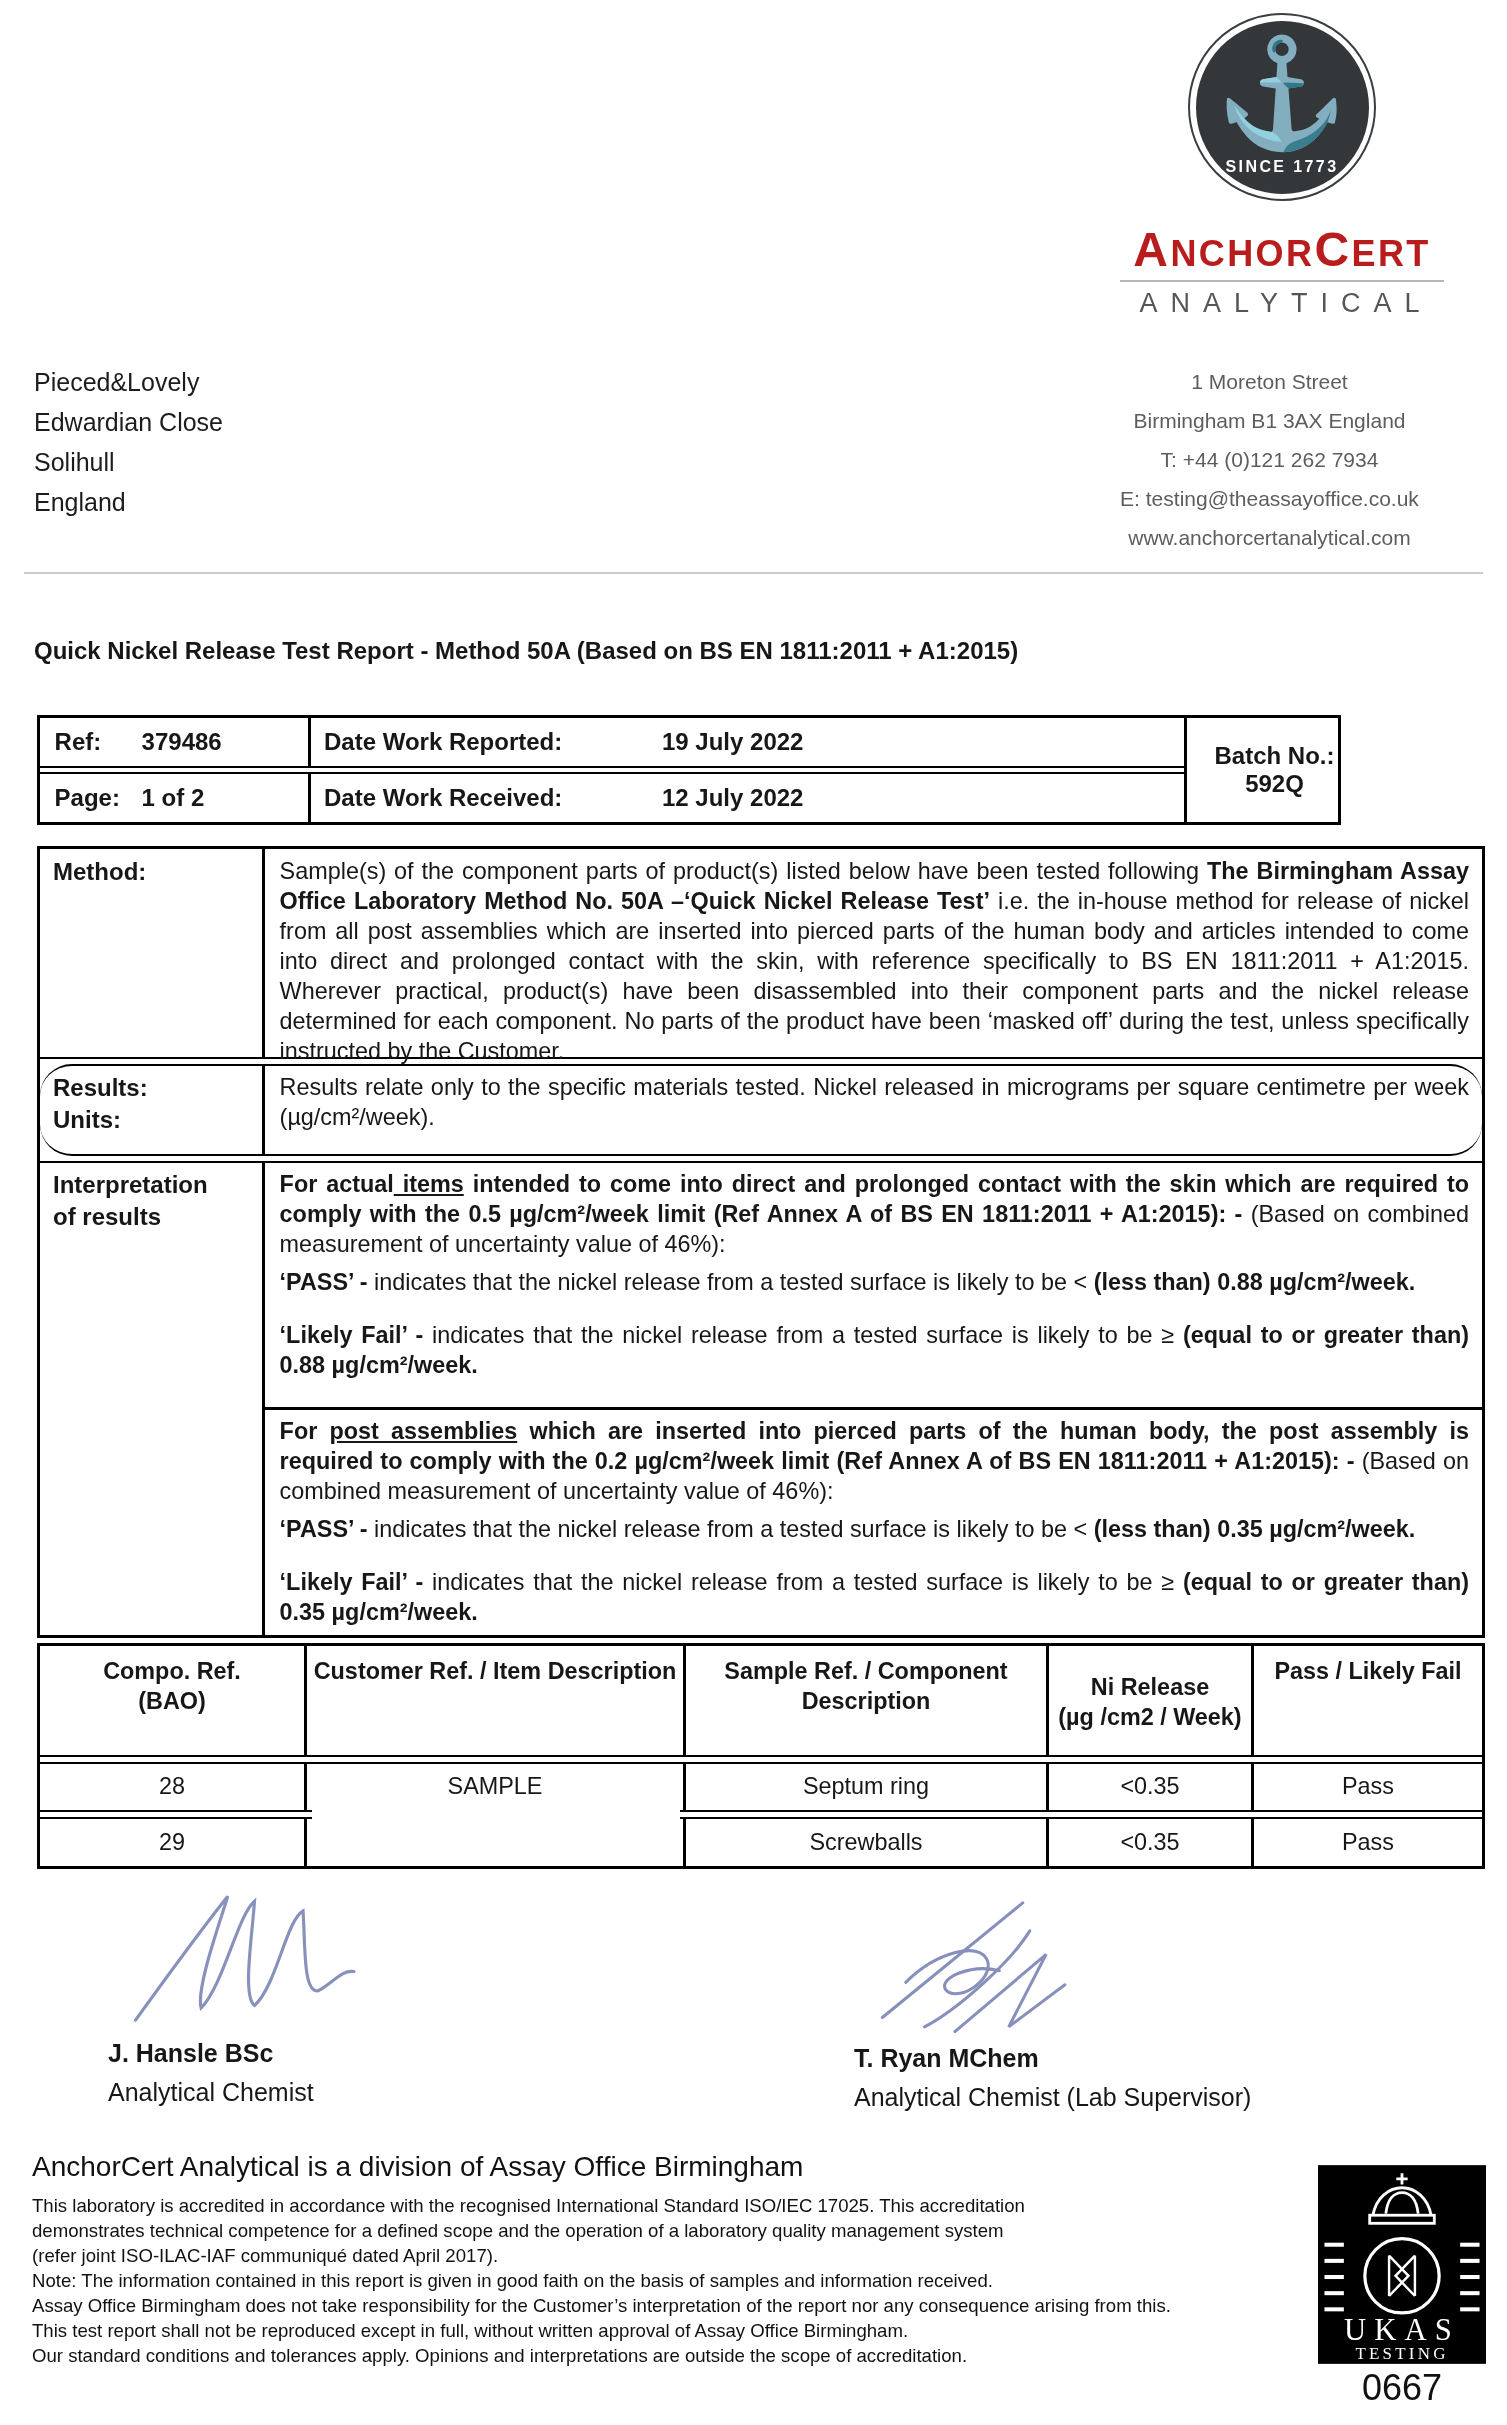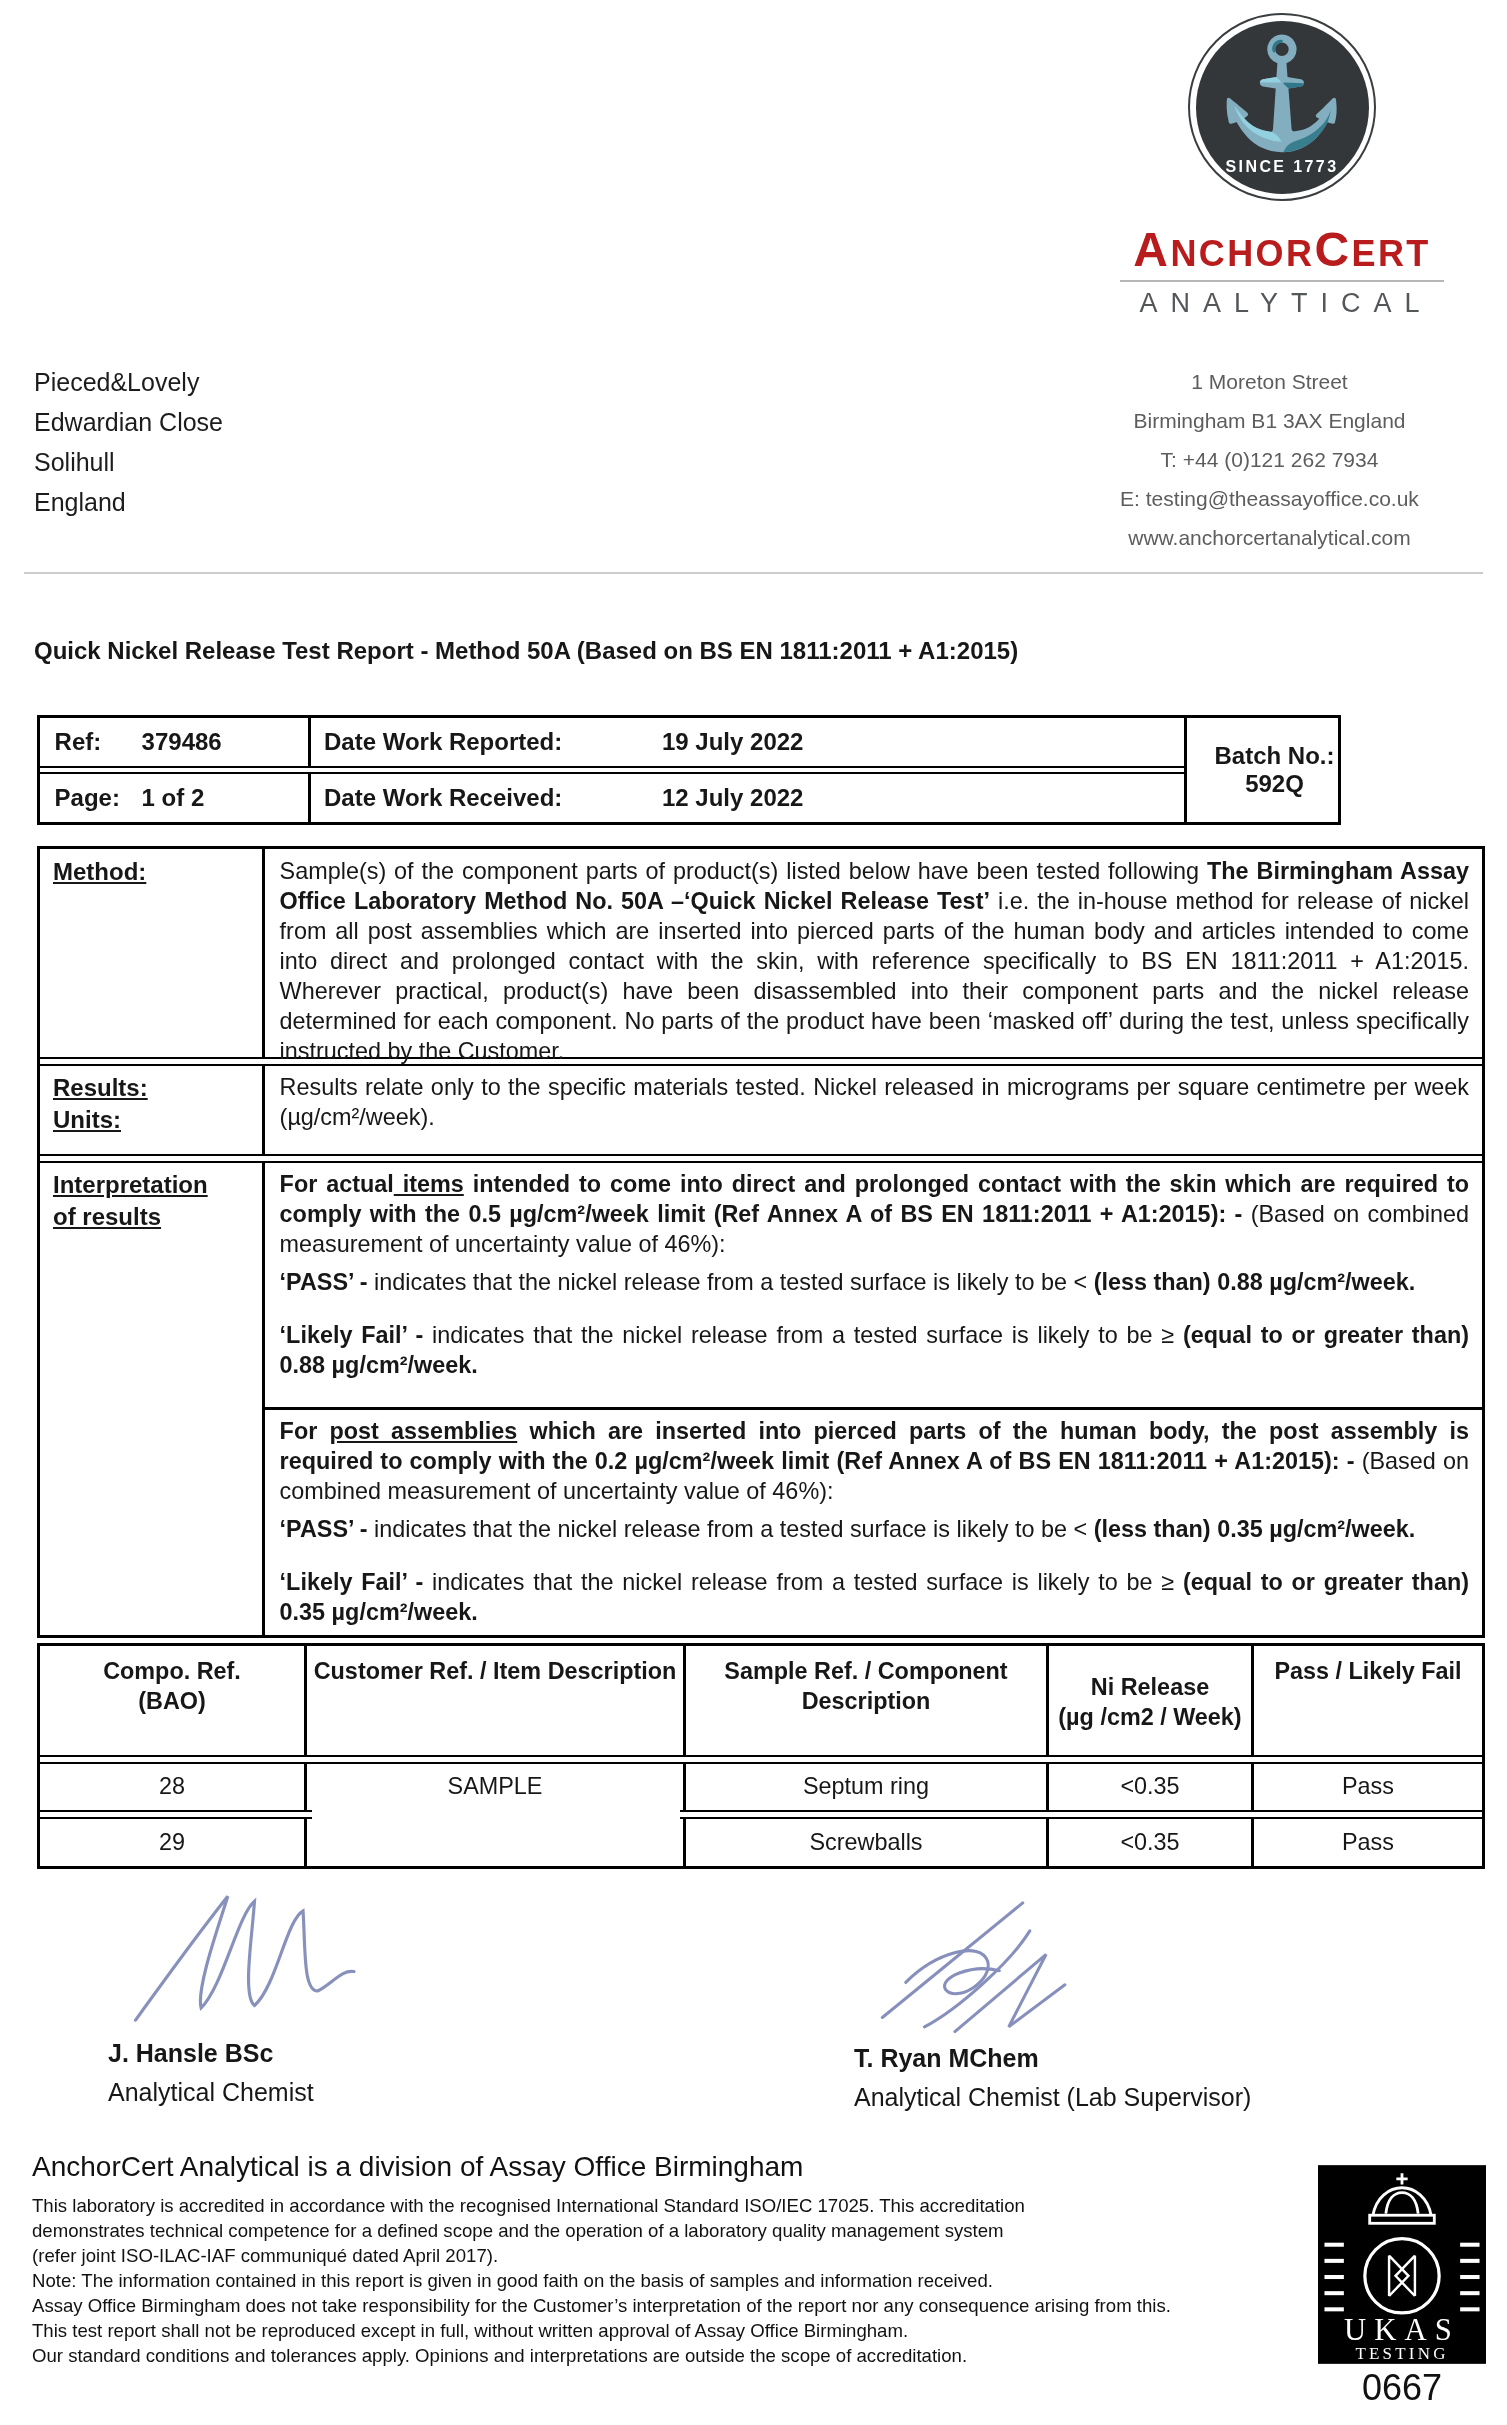--- a/index.html
+++ b/index.html
@@ -43,24 +43,24 @@
   .ref-cell-a .lbl { width:87px; }
   .ref-cell-b { flex:1; display:flex; align-items:center; padding-left:13px; }
   .ref-cell-b .lbl { width:338px; }
   .ref-batch { flex:1; border-left:3.2px solid #000; display:flex; align-items:center; padding-left:24px;text-align:center; }
 
   
   .method-table { position:absolute; left:37px; top:846px; width:1448px; height:792px;
     border:3.2px solid #000; display:flex; flex-direction:column; }
   .mrow { display:flex; align-items:stretch; }
   .mrow-1 { height:210px; border-bottom:2.4px solid #000; margin-bottom:4.9px; }
-  .mrow-2 { height:92px; border-top:2.4px solid #000; border-bottom:2.4px solid #000; margin-bottom:4.9px; }
+  .mrow-2 { height:92px; border-top:2.4px solid #000; border-bottom:2.4px solid #000; margin-bottom:4.9px;border-radius:32px; }
   .mrow-3 { flex:1; border-top:2.4px solid #000; }
   .mlabel { width:225px; border-right:3.2px solid #000; padding:6.5px 6.5px 0 13px;
-    font-weight:bold; font-size:24px; line-height:32px;text-decoration:underline; }
+    font-weight:bold; font-size:24px; line-height:32px; }
   .mcontent { flex:1; padding:6.5px 13px 0 14.6px; font-size:23.4px; line-height:30px; text-align:justify; }
   .mcontent-wrap { flex:1; display:flex; flex-direction:column; padding:0; }
   .interp-block-a { height:247px; border-bottom:3.2px solid #000; padding:6.5px 13px 0 14.6px;
     font-size:23.4px; line-height:30px; text-align:justify; }
   .interp-block-b { flex:1; padding:6.5px 13px 0 14.6px; font-size:23.4px; line-height:30px; text-align:justify; }
   .p-intro { margin-bottom:8px; }
   .p-pass  { margin-bottom:22.6px; }
 
   
   .results-table { position:absolute; left:37px; top:1643px; width:1448px; height:226px;

